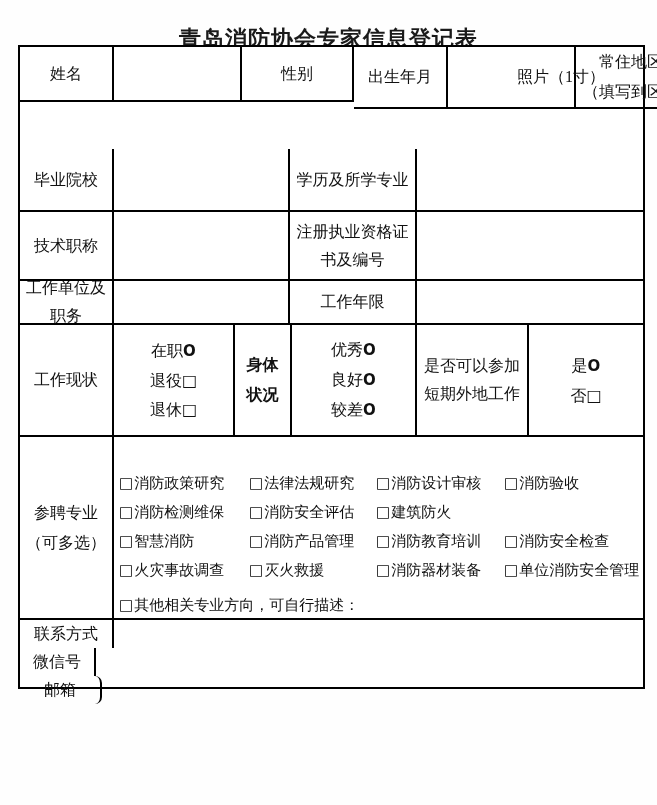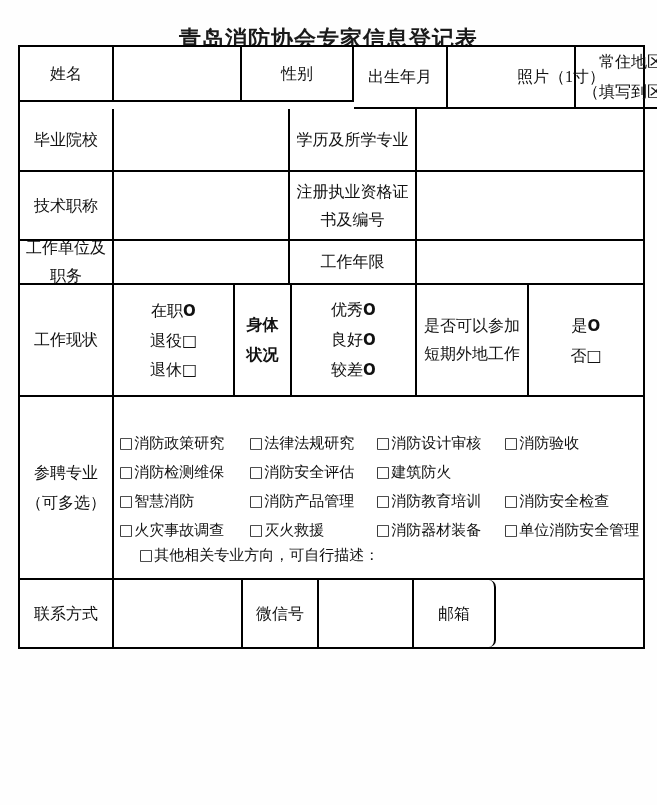--- a/index.html
+++ b/index.html
@@ -59,26 +59,26 @@
     border-bottom: 2px solid #000000;
     display: flex;
     align-items: center;
     justify-content: center;
     font-size: 16px;
   }
 
   .r1 { height: 55px; }
   .r2 { height: 62px; }
   .r3 { height: 53px; }
-  .r4 { height: 63px; }
+  .r4 { height: 63px; margin-top: 40px; }
   .r5 { height: 69px; }
   .r6 { height: 44px; }
   .r7 { height: 112px; }
   .r8 { height: 183px; }
-  .r9 { height: 67px; }
+  .r9 { height: 67px; flex-direction: column; }
 
   .w94  { width: 94px;  flex: none; }
   .w128 { width: 128px; flex: none; }
   .w103 { width: 112px; flex: none; }
   .w176 { width: 176px; flex: none; }
   .w127 { width: 127px; flex: none; }
   .w121 { width: 121px; flex: none; }
   .w57  { width: 57px;  flex: none; font-weight: bold; }
   .w125 { width: 125px; flex: none; }
   .w112 { width: 112px; flex: none; }
@@ -117,21 +117,21 @@
   .cb-item {
     white-space: nowrap;
     line-height: 29px;
     display: block;
   }
   .cb {
     font-family: "DejaVu Sans", sans-serif;
     font-size: 15px;
     margin-right: 1px;
   }
-  .other-line { line-height: 21px; white-space: nowrap; margin-left: 20px; }
+  .other-line { line-height: 40px; white-space: nowrap; }
 </style>
 </head>
 <body>
 
 <div class="page">
 
   <h1 class="title">青岛消防协会专家信息登记表</h1>
 
   <div class="tbl">
 

